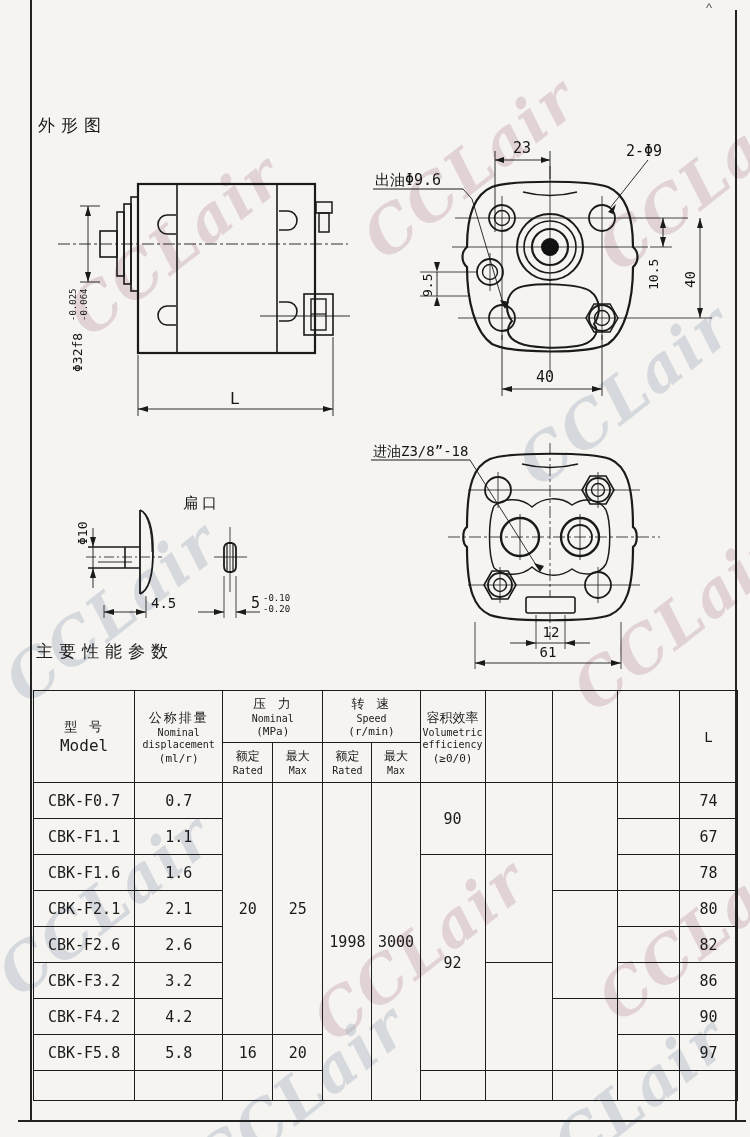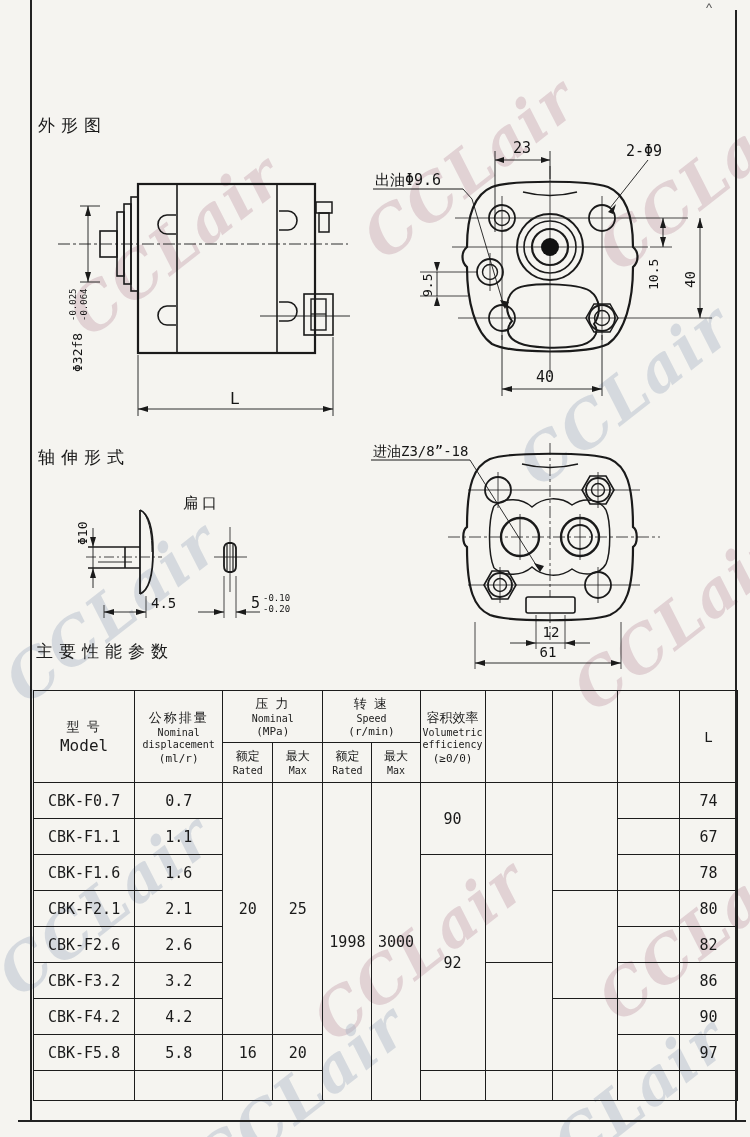--- a/index.html
+++ b/index.html
@@ -22,21 +22,21 @@
   
   svg{position:absolute;overflow:visible;}
   svg .ln{stroke:#1a1a1a;fill:none;}
   svg text{fill:#151515;font-family:"DejaVu Sans Mono",monospace;}
   svg .arr{fill:#1a1a1a;stroke:none;}
   
   #perf-table{position:absolute;left:33px;top:690px;width:705px;height:410px;
       border-collapse:collapse;table-layout:fixed;font-family:"DejaVu Sans Mono",monospace;}
   #perf-table td{border:1.6px solid #1c1c1c;text-align:center;vertical-align:middle;
       padding:0;overflow:hidden;}
-  #perf-table .cn{font-size:13px;font-family:Liberation Serif, serif;letter-spacing:2px;}
+  #perf-table .cn{font-size:13px;font-family:Liberation Mono, monospace;letter-spacing:2px;}
   #perf-table .en{font-size:10px;line-height:1.25;}
   #perf-table .unit{font-size:11px;}
   #perf-table .val{font-size:15px;}
   tr.hr1{height:52px;} tr.hr2{height:40px;} tr.dr{height:36px;} tr.er{height:30px;}
 </style>
 </head>
 <body>
 
 <div id="page">
 
@@ -51,21 +51,20 @@
   <span class="wm pink" style="left:705px;top:930px;">CCLair</span>
   <span class="wm blue" style="left:300px;top:1095px;">CCLair</span>
   <span class="wm blue" style="left:620px;top:1108px;">CCLair</span>
 
   <div class="vline" style="left:30px;top:0;height:1122px;"></div>
   <div class="vline" style="left:735px;top:10px;height:1112px;"></div>
   <div class="hline" style="left:18px;top:1120px;width:728px;"></div>
 
   <div id="corner-mark" class="abs">^</div>
   <div class="abs section-label" style="left:38px;top:114px;">外形图</div>
-  <div class="abs section-label" style="left:38px;top:446px;">轴伸形式</div>
   <div class="abs section-label" style="left:36px;top:640px;text-align:right;">主要性能参数</div>
 
   <svg style="left:50px;top:168px;" width="310" height="260" viewBox="50 168 310 260">
     <line class="ln" x1="58" y1="244" x2="348" y2="244" stroke-width="0.9" stroke-dasharray="12 3 3 3"></line>
     <rect class="ln" x="100" y="231" width="17" height="26" stroke-width="1.6"></rect>
     <rect class="ln" x="117" y="212" width="7" height="64" stroke-width="1.6"></rect>
     <rect class="ln" x="124" y="204" width="7" height="80" stroke-width="1.6"></rect>
     <rect class="ln" x="131" y="197" width="7" height="94" stroke-width="1.6"></rect>
     <rect class="ln" x="138" y="184" width="177" height="169" stroke-width="2.2"></rect>
     <line class="ln" x1="177" y1="184" x2="177" y2="353" stroke-width="1.6"></line>

